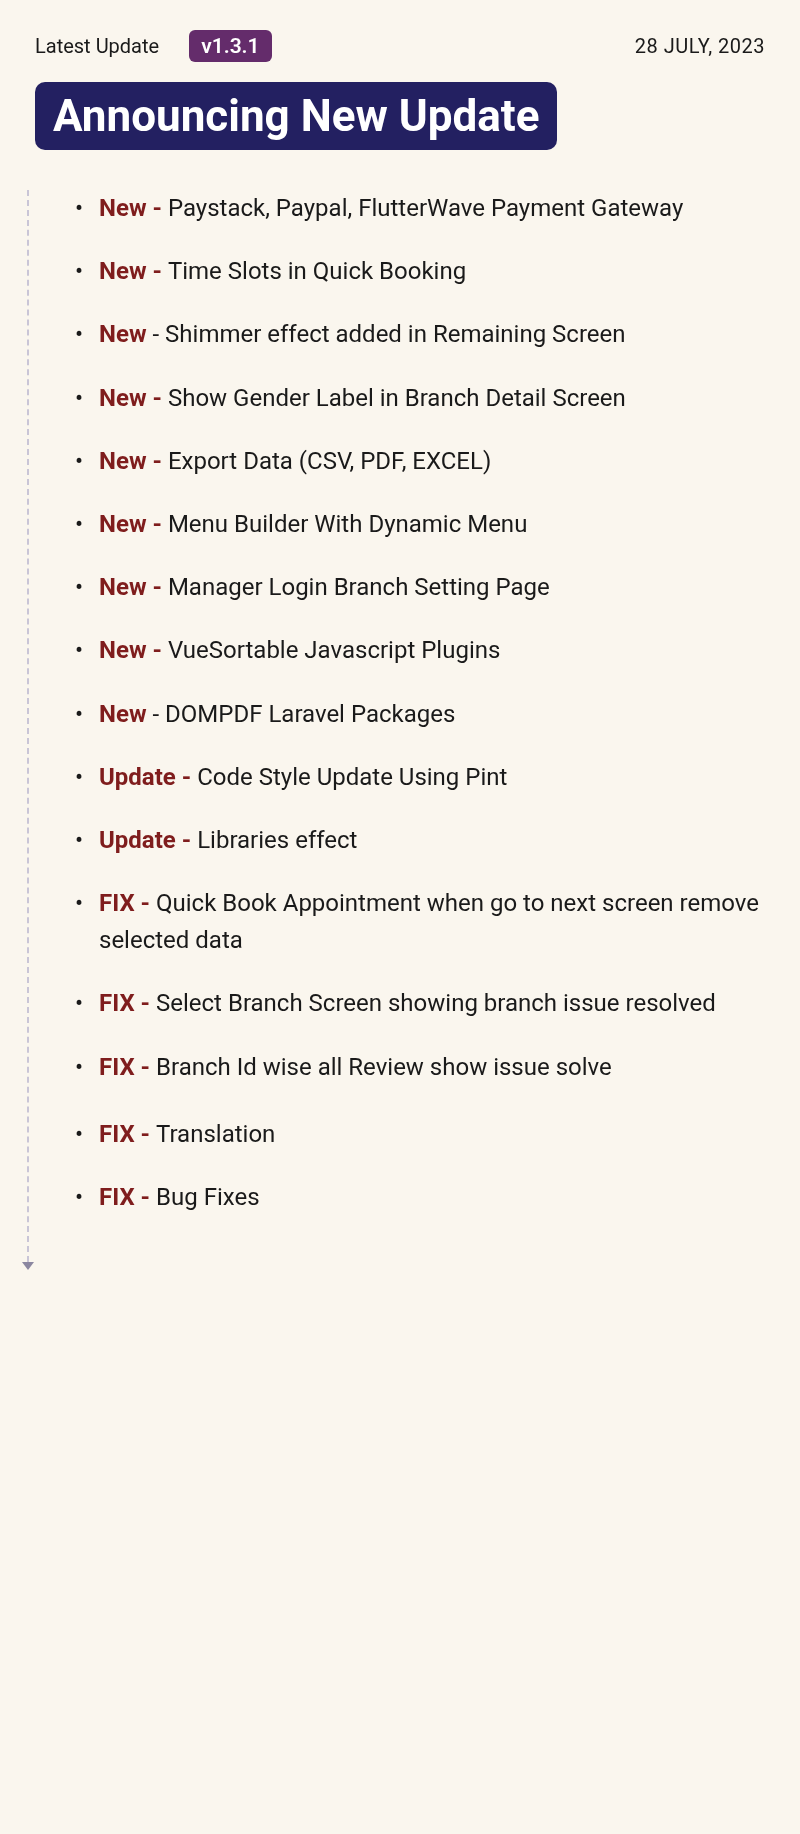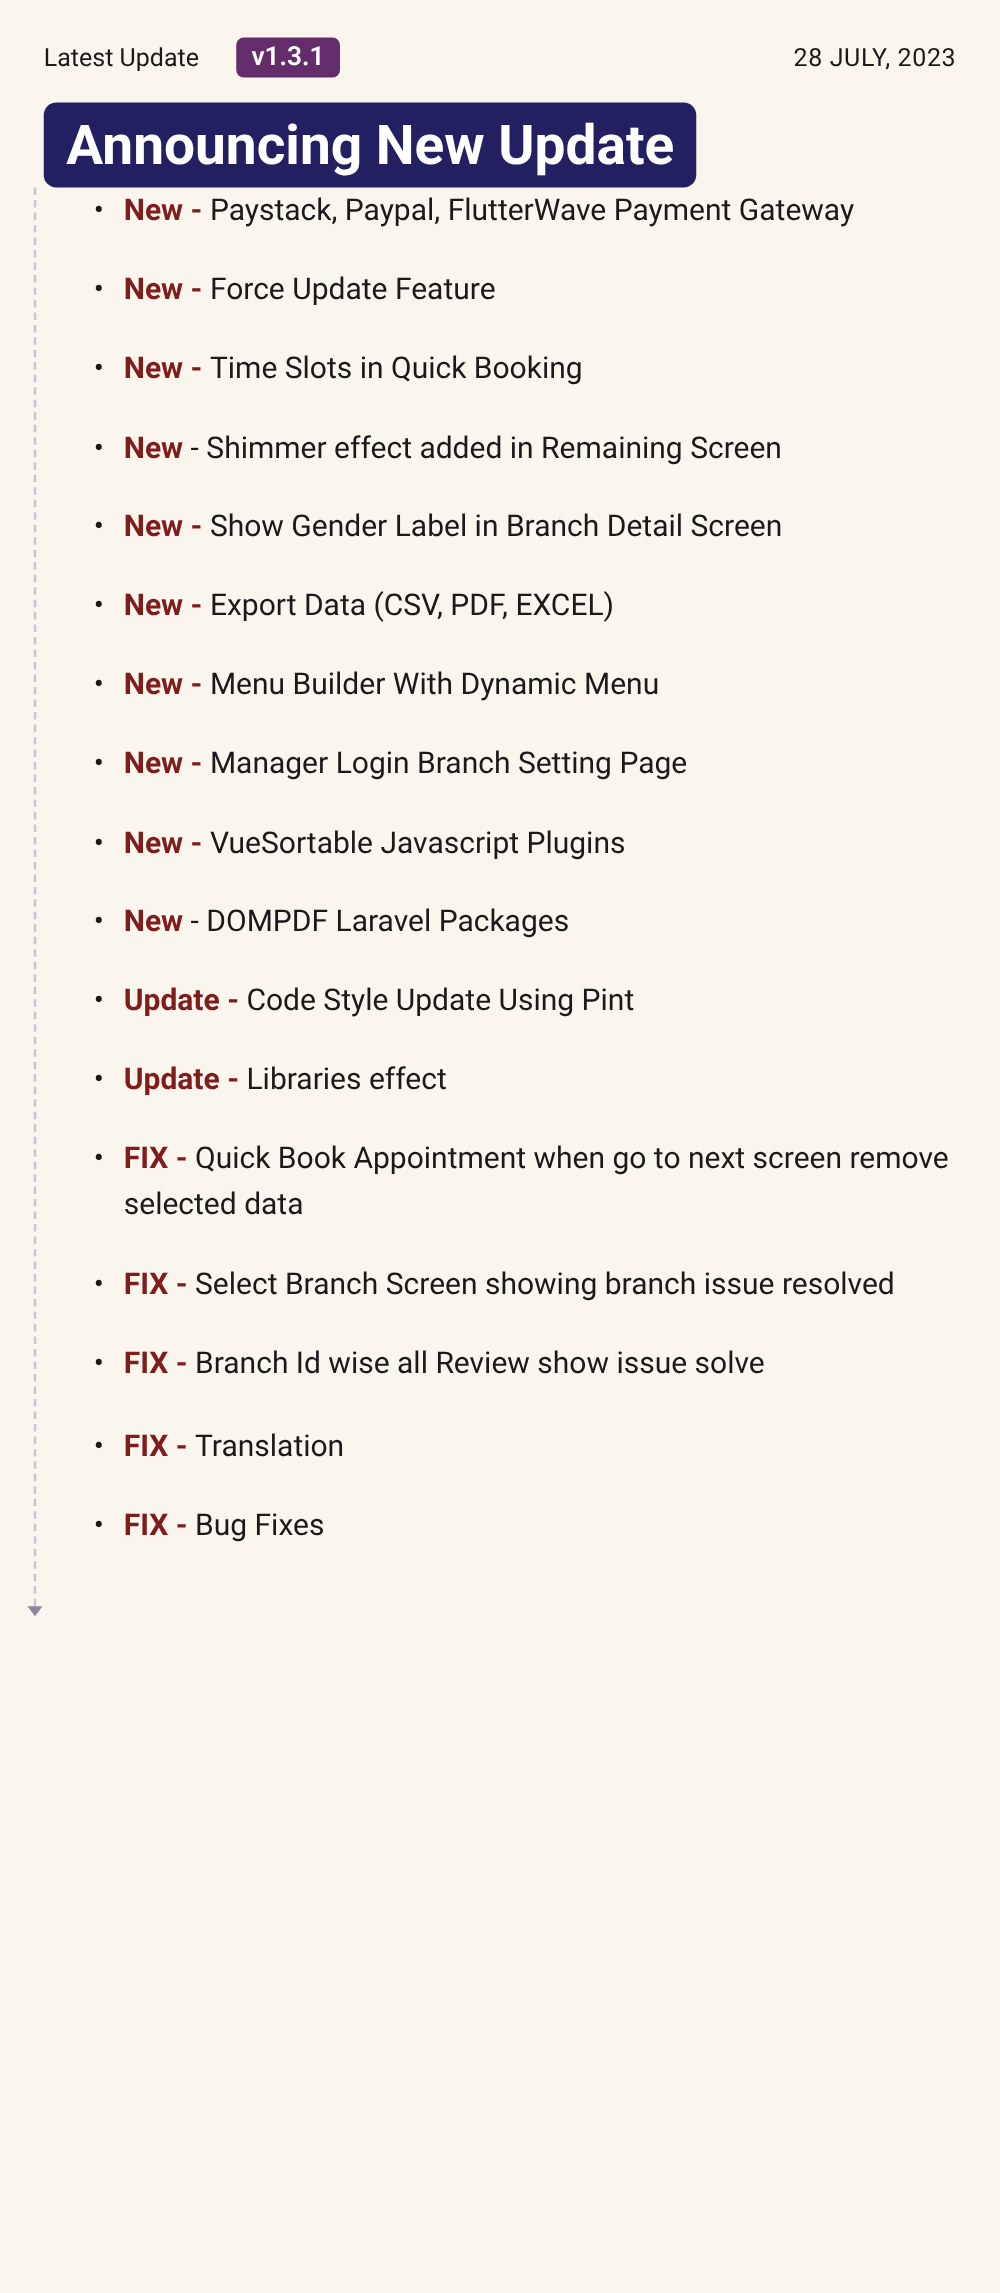--- a/index.html
+++ b/index.html
@@ -52,20 +52,21 @@
     }
     
     .title-bar {
       background-color: #232061;
       color: #fff;
       font-size: 44px;
       font-weight: 700;
       padding: 8px 18px;
       border-radius: 10px;
       display: inline-block;
+      margin-bottom: 40px;
     }
     
     .content-wrapper {
       border-left: 2px dashed #c9c5d6;
       margin-left: -8px;
       padding-left: 18px;
       padding-bottom: 20px;
       position: relative;
     }
     
@@ -124,21 +125,20 @@
     <span class="version-badge">v1.3.1</span>
   </div>
   <span class="date-label">28 JULY, 2023</span>
 </div>
 
 <div class="title-bar">Announcing New Update</div>
 
 <div class="content-wrapper">
   <ul class="changelog" id="changelog-list">
       <li><span class="tag">New - </span><span>Paystack, Paypal, FlutterWave Payment Gateway</span></li>
-      <li><span class="tag">New - </span><span>Force Update Feature</span></li>
       <li><span class="tag">New - </span><span>Time Slots in Quick Booking</span></li>
       <li><span class="tag">New</span><span> - Shimmer effect added in Remaining Screen</span></li>
       <li><span class="tag">New - </span><span>Show Gender Label in Branch Detail Screen</span></li>
       <li><span class="tag">New - </span><span>Export Data (CSV, PDF, EXCEL)</span></li>
       <li><span class="tag">New - </span><span>Menu Builder With Dynamic Menu</span></li>
       <li><span class="tag">New - </span><span>Manager Login Branch Setting Page</span></li>
       <li><span class="tag">New - </span><span>VueSortable Javascript Plugins</span></li>
       <li><span class="tag">New</span><span> - DOMPDF Laravel Packages</span></li>
       <li><span class="tag">Update - </span><span>Code Style Update Using Pint</span></li>
       <li><span class="tag">Update - </span><span>Libraries effect</span></li>

